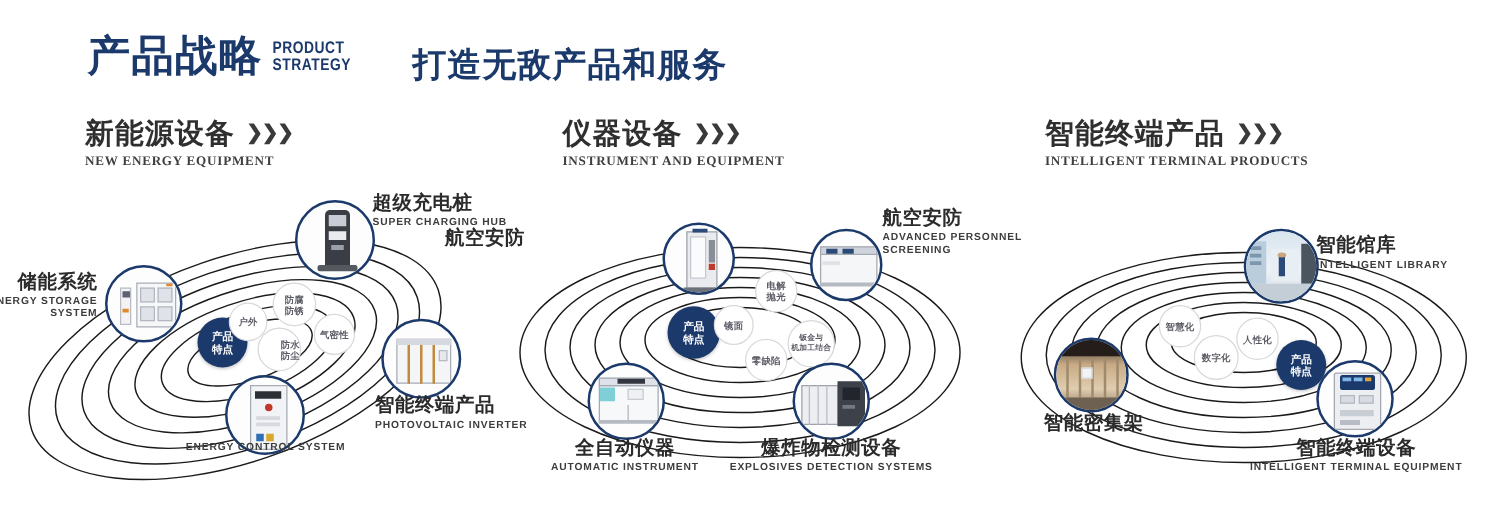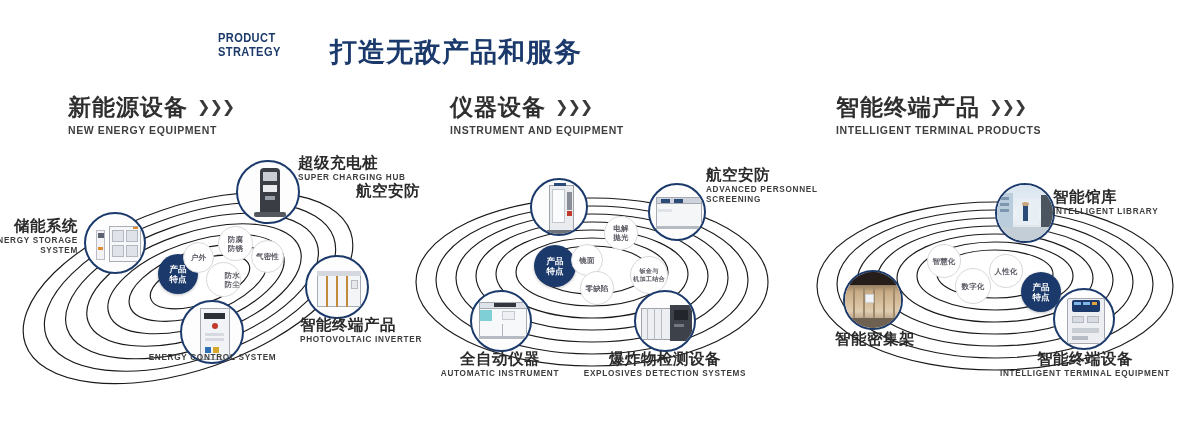--- a/index.html
+++ b/index.html
@@ -48,21 +48,21 @@
     position: absolute;
     left: 330px; top: 34px;
     font-size: 27px;
     font-weight: 800;
     letter-spacing: 1px;
     color: #1b3a6b;
     white-space: nowrap;
   }
 
   
-  .sec-head { position: absolute; }
+  .sec-head { position: absolute; font-family: Liberation Serif, serif; }
   .sec-cn {
     font-size: 23px;
     font-weight: 800;
     color: #2f2f2f;
     letter-spacing: 1px;
     line-height: 26px;
     white-space: nowrap;
   }
   .sec-arrows {
     display: inline-block;
@@ -152,20 +152,21 @@
   .cap.calign { text-align: center; }
 
   
   .ill { position: absolute; left:0; top:0; right:0; bottom:0; }
   .bx { position: absolute; box-sizing: border-box; }
 </style>
 </head>
 <body>
 
 <div id="header">
+  <div class="hdr-cn">产品战略</div>
   <div class="hdr-en">PRODUCT
 STRATEGY</div>
   <div class="hdr-slogan">打造无敌产品和服务</div>
 </div>
 
 <div class="sec-head" style="left:68px; top:94px;">
   <div class="sec-cn"><span>新能源设备</span><span class="sec-arrows">❯❯❯</span></div>
   <div class="sec-en">NEW ENERGY EQUIPMENT</div>
 </div>
 
@@ -200,21 +201,21 @@
       <span style="white-space:pre-line">户外</span>
     </div>
   <div class="feat" style="left:218px; top:76px; width:35px; height:35px;">
       <span style="white-space:pre-line">防腐
 防锈</span>
     </div>
   <div class="feat" style="left:206px; top:112px; width:35px; height:35px;justify-content:flex-end;">
       <span style="white-space:pre-line">防水
 防尘</span>
     </div>
-  <div class="feat" style="left:251px; top:90px; width:33px; height:33px;align-items:center;">
+  <div class="feat" style="left:251px; top:101px; width:33px; height:33px;align-items:center;">
       <span style="white-space:pre-line">气密性</span>
     </div>
 
   <div class="node" style="left:84px; top:62px; width:62px; height:62px;">
     <div class="ill">
       <div class="bx" style="left:10px;top:16px;width:9px;height:30px;background:#f3f3f5;border:1px solid #b9bcc4;"></div>
       <div class="bx" style="left:11.5px;top:19px;width:6px;height:5px;background:#5c6270;"></div>
       <div class="bx" style="left:12px;top:33px;width:5px;height:3px;background:#e08a2e;"></div>
       <div class="bx" style="left:23px;top:12px;width:32px;height:36px;background:#f6f7f9;border:1px solid #a9adb6;"></div>
       <div class="bx" style="left:26px;top:16px;width:12px;height:12px;background:#dfe2e8;border:1px solid #b3b7bf;"></div>
@@ -292,21 +293,21 @@
     <span style="white-space:pre-line">产品
 特点</span>
   </div>
   <div class="feat" style="left:171px; top:94px; width:32px; height:32px;">
       <span style="white-space:pre-line">镜面</span>
     </div>
   <div class="feat" style="left:204px; top:66px; width:34px; height:34px;justify-content:center;">
       <span style="white-space:pre-line">电解
 抛光</span>
     </div>
-  <div class="feat" style="left:180px; top:121px; width:34px; height:34px;">
+  <div class="feat" style="left:196px; top:121px; width:34px; height:34px;">
       <span style="white-space:pre-line">零缺陷</span>
     </div>
   <div class="feat tiny" style="left:230px; top:106px; width:38px; height:38px;">
       <span style="white-space:pre-line">钣金与
 机加工结合</span>
     </div>
 
   <div class="node" style="left:130px; top:28px; width:58px; height:58px;">
     <div class="ill">
       <div class="bx" style="left:17px;top:5px;width:25px;height:46px;background:#e9ebee;border:1px solid #9ea3ac;"></div>

